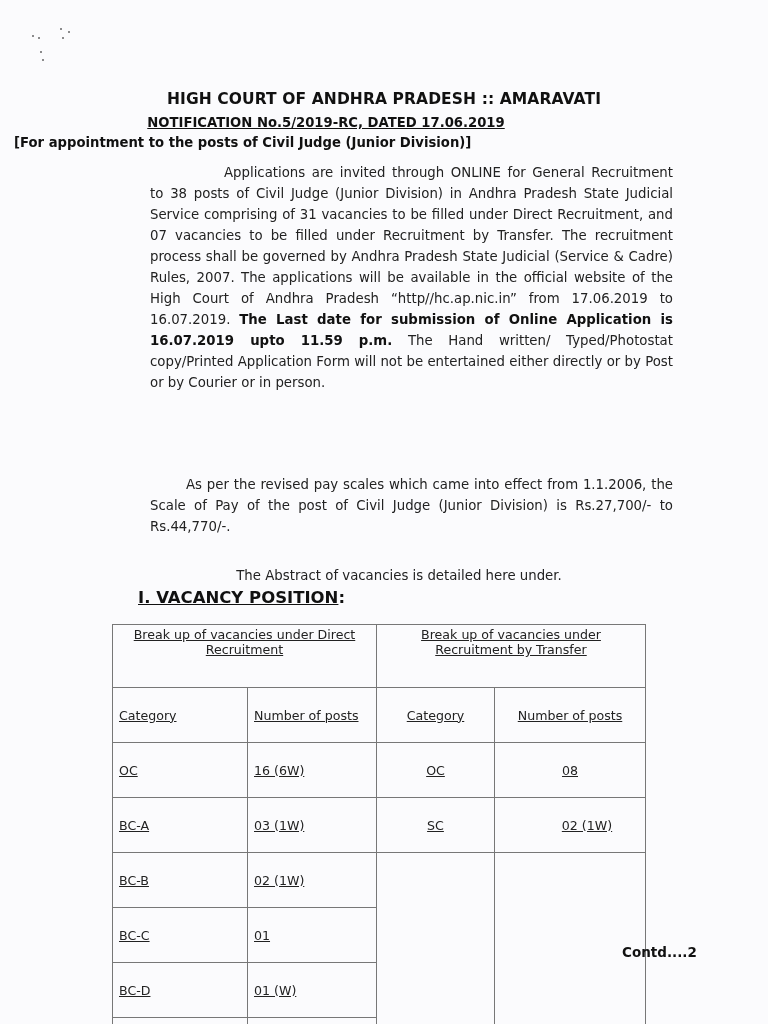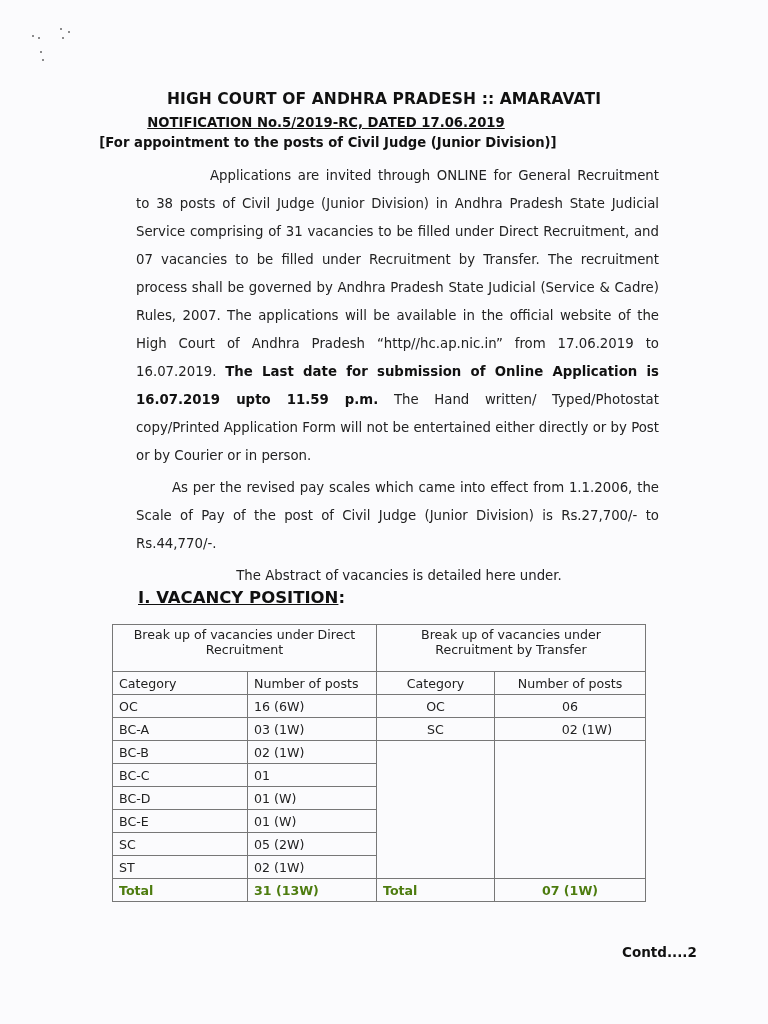--- a/index.html
+++ b/index.html
@@ -14,47 +14,47 @@
   .marks span { position:absolute; width:2px; height:2px; background:#666; border-radius:1px; }
   .title {
     position:absolute; left:0; width:768px; top:90px; text-align:center;
     font-weight:bold; font-size:15.5px; letter-spacing:0.1px; color:#111;
   }
   .notif {
     position:absolute; left:0; width:652px; top:115px; text-align:center;
     font-weight:bold; font-size:13.2px; text-decoration:underline; color:#111;
   }
   .subtitle {
-    position:absolute; left:8px; width:640px; top:135px; text-align:center;
+    position:absolute; left:14px; width:640px; top:135px; 
     font-weight:bold; font-size:13.2px; color:#111;
   }
   .para {
-    position:absolute; left:136px; width:523px;
-    font-size:13.3px; line-height:28px; text-align:justify; color:#222;
+    position:absolute; left:150px; width:523px;
+    font-size:13.3px; line-height:21px; text-align:justify; color:#222;
   }
   .para .indent { display:inline-block; width:74px; }
   .para b { color:#111; }
   .p1 { top:162px; }
   .p2 { top:474px; }
   .p2 .indent { width:36px; }
   .abstract {
     position:absolute; left:0; width:768px; padding-left:30px; box-sizing:border-box;
     top:568px; text-align:center; font-size:13.3px; color:#222;
   }
   .section-title {
     position:absolute; left:118px; top:588px;
     font-size:16.5px; font-weight:bold; color:#111;margin-left:20px;
   }
   .section-title .u { text-decoration:underline; }
   table.vac {
     position:absolute; left:112px; top:624px;
     border-collapse:collapse; font-size:12.6px; color:#222;
   }
   table.vac td {
-    border:1.3px solid #777; padding:0 6px; height:22px; vertical-align:middle;
+    border:1.3px solid #777; padding:16px 6px; height:22px; vertical-align:middle;text-decoration:underline;
   }
   table.vac td.hdr { height:44px; text-align:center; line-height:15px; vertical-align:top; padding-top:2px; }
   table.vac .c1 { width:122px; }
   table.vac .c2 { width:116px; }
   table.vac .c3 { width:105px; }
   table.vac .c4 { width:138px; }
   table.vac .center { text-align:center; }
   table.vac .rt2 { text-align:center; padding-left:40px; }
   table.vac tr.total td { font-weight:bold; color:#4d7c0f; }
   .contd {
@@ -96,21 +96,21 @@
   <tr>
     <td class="c1">Category</td>
     <td class="c2">Number of posts</td>
     <td class="c3 center">Category</td>
     <td class="c4 center">Number of posts</td>
   </tr>
   <tr>
     <td>OC</td>
     <td>16 (6W)</td>
     <td class="center">OC</td>
-    <td class="center">06</td>
+    <td class="center">08</td>
   </tr>
   <tr>
     <td>BC-A</td>
     <td>03 (1W)</td>
     <td class="center">SC</td>
     <td class="rt2">02 (1W)</td>
   </tr>
   <tr>
     <td>BC-B</td>
     <td>02 (1W)</td>

